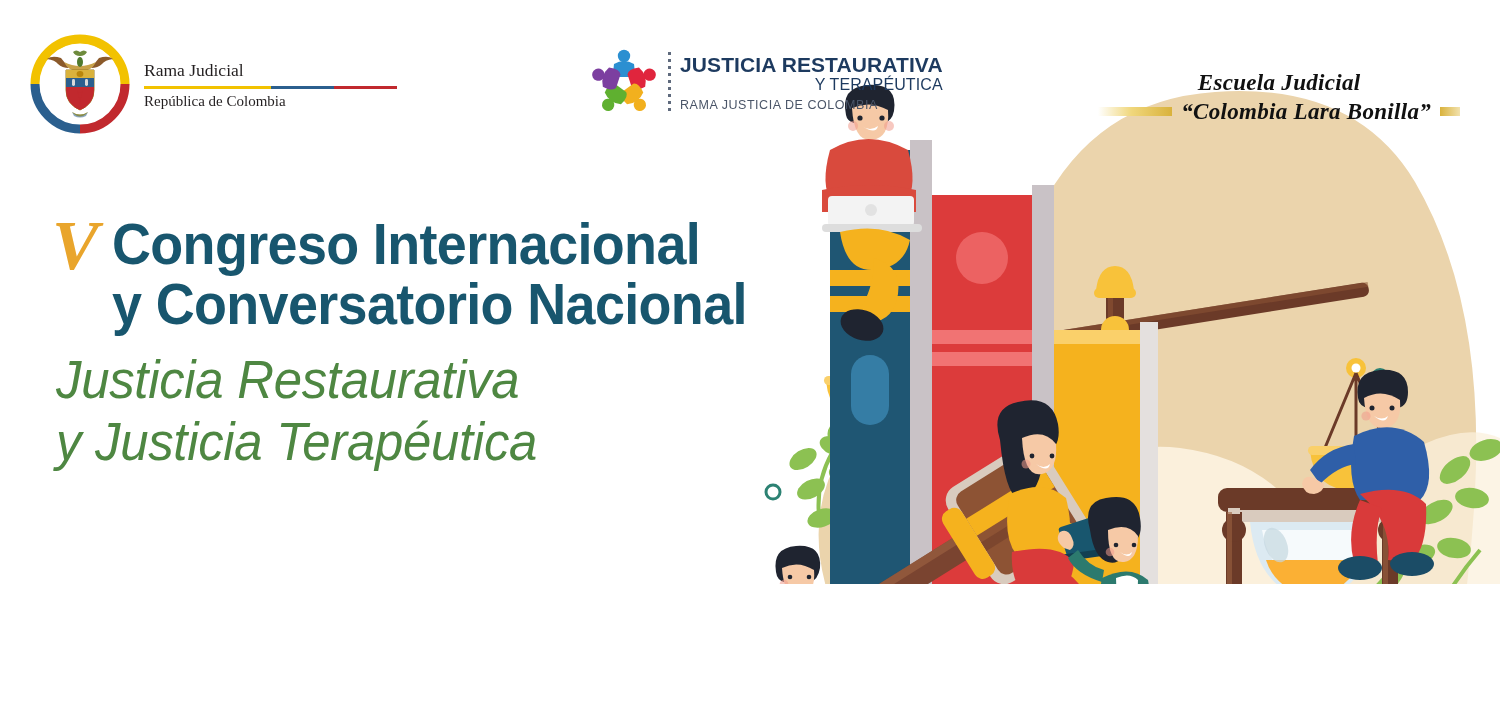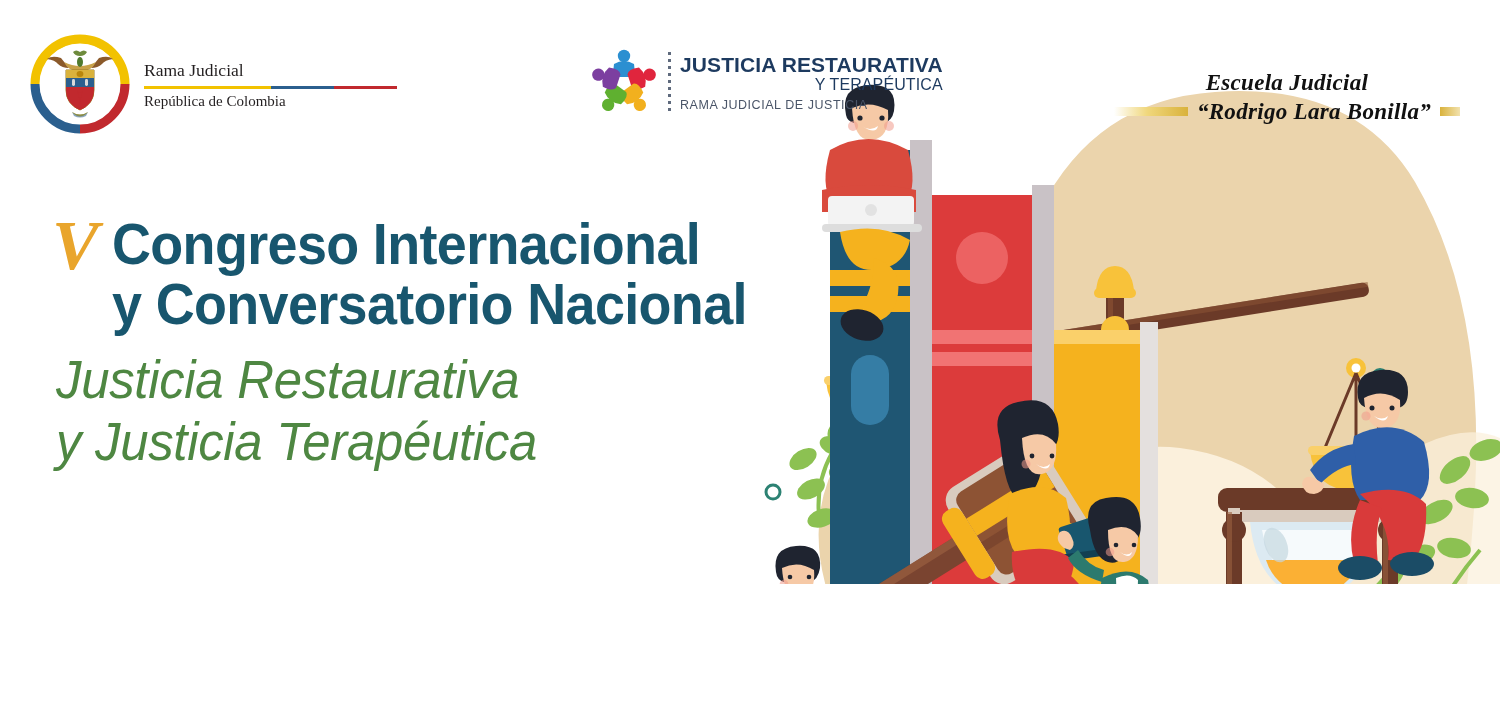--- a/index.html
+++ b/index.html
@@ -136,29 +136,29 @@
               <circle cx="0" cy="-6" r="6.2"></circle>
               <path d="M-10 2 q10 -6 20 0 q2 11 -3 13 h-14 q-5 -2 -3 -13z"></path>
             </g>
           </g>
         </svg>
       </div>
       <div class="jr-dots"></div>
       <div>
         <div class="jr-t1">JUSTICIA RESTAURATIVA</div>
         <div class="jr-t2">Y TERAPÉUTICA</div>
-        <div class="jr-t3">RAMA JUDICIAL DE JUSTICIA</div>
+        <div class="jr-t3">RAMA JUSTICIA DE COLOMBIA</div>
       </div>
     </div>
 
     <div class="logo-right">
       <div class="ej-l1">Escuela Judicial</div>
       <div class="ej-row">
         <span class="ej-bar-l"></span>
-        <span class="ej-l2">“Rodrigo Lara Bonilla”</span>
+        <span class="ej-l2">“Colombia Lara Bonilla”</span>
         <span class="ej-bar-r"></span>
       </div>
     </div>
   </div>
 
   <div class="title-block">
     <div class="t-row1">
       <div class="t-roman">V</div>
       <div class="t-main">
         <span class="ln1">Congreso Internacional</span>

